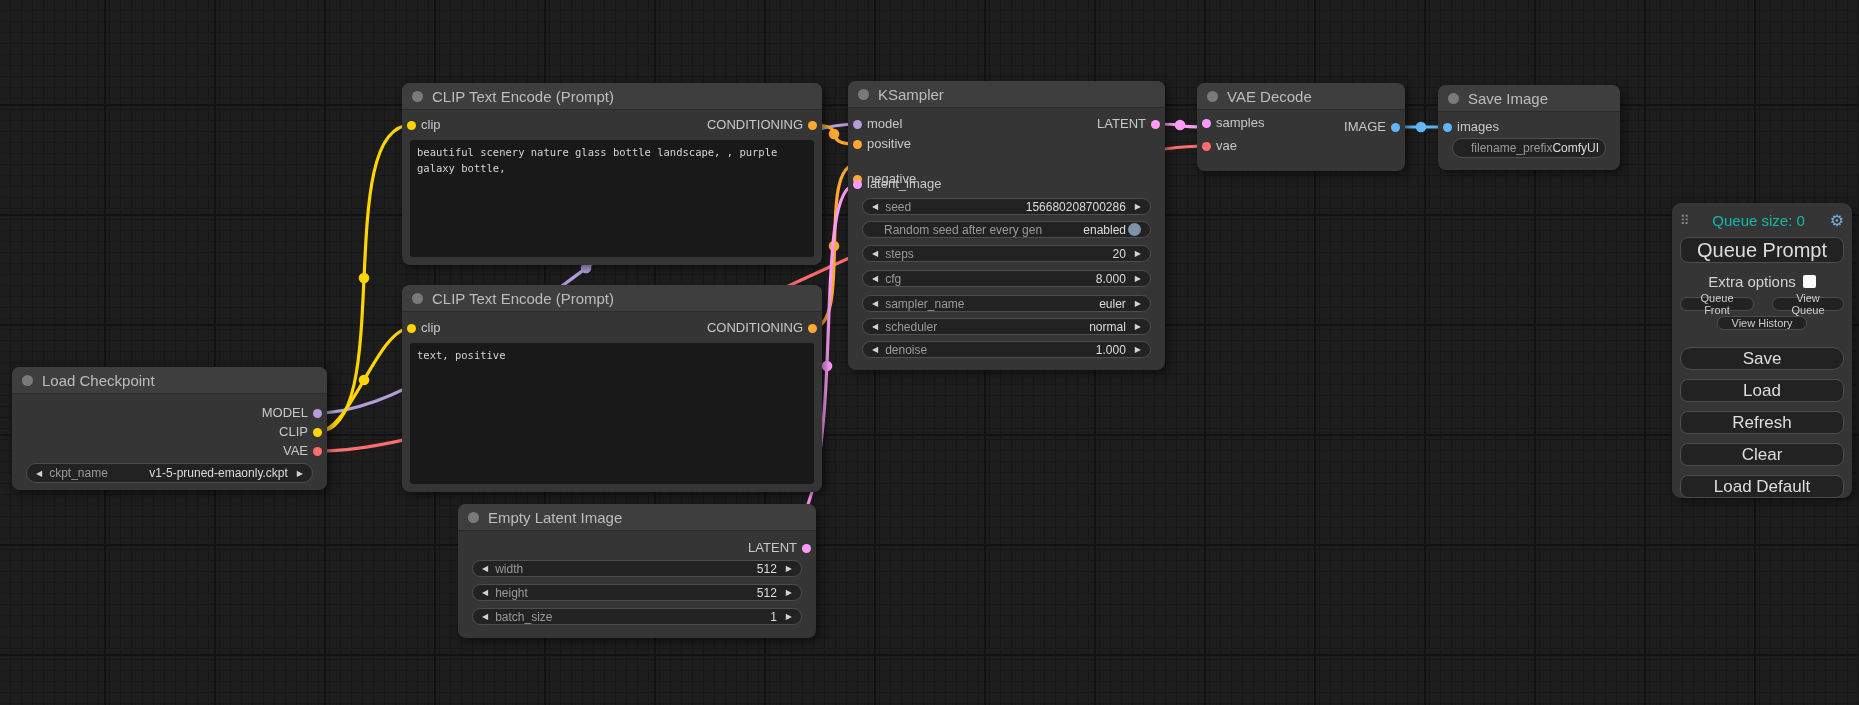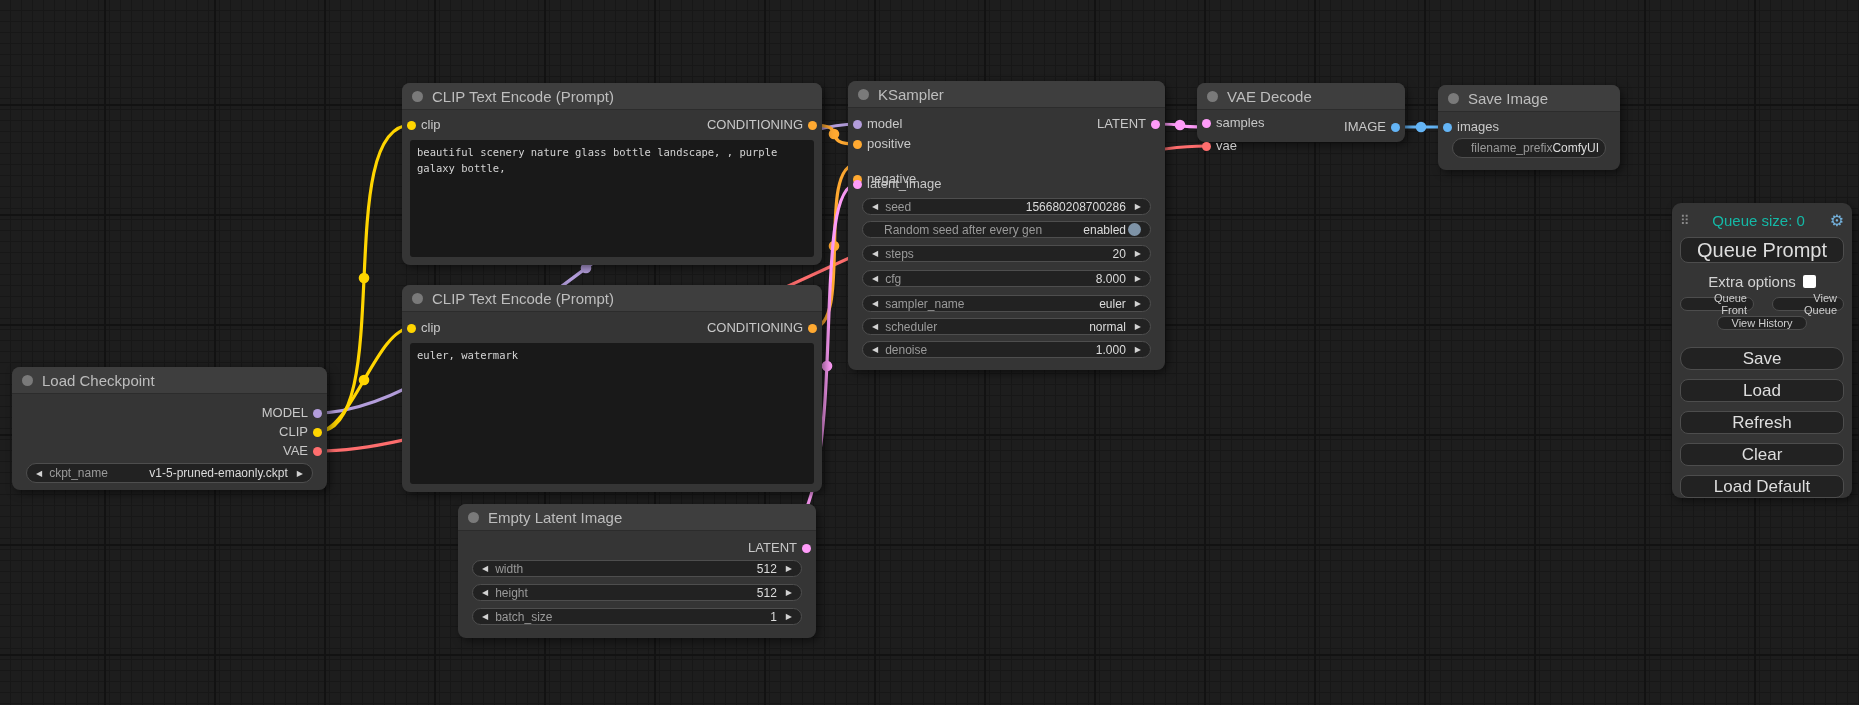--- a/index.html
+++ b/index.html
@@ -71,21 +71,20 @@
     display:flex;flex-direction:column;align-items:stretch;
   }
   .qp-header{margin-top:9px;height:20px;display:flex;align-items:center;}
   .drag-handle{color:#8a8a8a;font-size:13px;flex:0 0 auto;letter-spacing:-2px;}
   .qp-size{flex:1 1 auto;text-align:center;color:#14b8a6;font-size:15px;}
   .gear{flex:0 0 auto;font-size:16px;line-height:16px;cursor:pointer;}
   .btn{
     background:#222;border:1px solid #4d4d4d;border-radius:8px;color:#dedede;
     display:flex;align-items:center;justify-content:center;cursor:pointer;
     box-sizing:border-box;
-    text-align:right;
   }
   .btn-queue{margin-top:8px;height:26px;font-size:20px;}
   .qp-extra{margin-top:10px;height:16px;display:flex;align-items:center;justify-content:center;color:#d2d2d2;font-size:15px;}
   .qp-checkbox{width:13px;height:13px;background:#fff;border-radius:2px;margin-left:7px;cursor:pointer;}
   .qp-row{margin-top:8px;height:14px;display:flex;gap:18px;}
   .btn-small{font-size:11px;border-radius:10px;height:14px;flex:1 1 auto;color:#cfcfcf;}
   .qp-history{margin-top:5px;height:14px;display:flex;justify-content:center;}
   .qp-history .btn-small{flex:0 0 auto;padding:0 14px;}
   .btn-action{height:23px;font-size:17px;margin-top:9px;}
   .btn-action.first{margin-top:17px;border-radius:11px;}
@@ -140,21 +139,21 @@
         <div class="slot out" style="top: 33px;"><span>CONDITIONING</span><span class="dot" style="background: rgb(255, 169, 49);"></span></div>
         <div class="textarea" style="top: 57px; height: 117px;">beautiful scenery nature glass bottle landscape, , purple galaxy bottle,</div>
       </div>
       <div class="node" style="left: 402px; top: 285px; width: 420px; height: 207px;">
         <div class="node-title">
           <span class="status-dot"></span>
           <span>CLIP Text Encode (Prompt)</span>
         </div>
         <div class="slot in" style="top: 34px;"><span class="dot" style="background: rgb(255, 213, 0);"></span><span>clip</span></div>
         <div class="slot out" style="top: 34px;"><span>CONDITIONING</span><span class="dot" style="background: rgb(255, 169, 49);"></span></div>
-        <div class="textarea" style="top: 58px; height: 141px;">euler, watermark</div>
+        <div class="textarea" style="top: 58px; height: 141px;">text, positive</div>
       </div>
       <div class="node" style="left: 848px; top: 81px; width: 317px; height: 289px;">
         <div class="node-title">
           <span class="status-dot"></span>
           <span>KSampler</span>
         </div>
         <div class="slot in" style="top: 34px;"><span class="dot" style="background: rgb(179, 157, 219);"></span><span>model</span></div>
         <div class="slot in" style="top: 54px;"><span class="dot" style="background: rgb(255, 169, 49);"></span><span>positive</span></div>
         <div class="slot in" style="top: 89px;"><span class="dot" style="background: rgb(255, 169, 49);"></span><span>negative</span></div>
         <div class="slot in" style="top: 94px;"><span class="dot" style="background: rgb(255, 156, 249);"></span><span>latent_image</span></div>
@@ -201,21 +200,21 @@
           <span class="arrow">▶</span>
         </div>
         <div class="widget combo" style="top: 260px; height: 17px;">
           <span class="arrow">◀</span>
           <span class="wlabel">denoise</span>
           <span class="spacer"></span>
           <span class="wvalue">1.000</span>
           <span class="arrow">▶</span>
         </div>
       </div>
-      <div class="node" style="left: 1197px; top: 83px; width: 208px; height: 59px;">
+      <div class="node" style="left: 1197px; top: 83px; width: 208px; height: 88px;">
         <div class="node-title">
           <span class="status-dot"></span>
           <span>VAE Decode</span>
         </div>
         <div class="slot in" style="top: 31px;"><span class="dot" style="background: rgb(255, 156, 249);"></span><span>samples</span></div>
         <div class="slot in" style="top: 54px;"><span class="dot" style="background: rgb(255, 110, 110);"></span><span>vae</span></div>
         <div class="slot out" style="top: 35px;"><span>IMAGE</span><span class="dot" style="background: rgb(100, 181, 246);"></span></div>
       </div>
       <div class="node" style="left: 1438px; top: 85px; width: 182px; height: 85px;">
         <div class="node-title">

